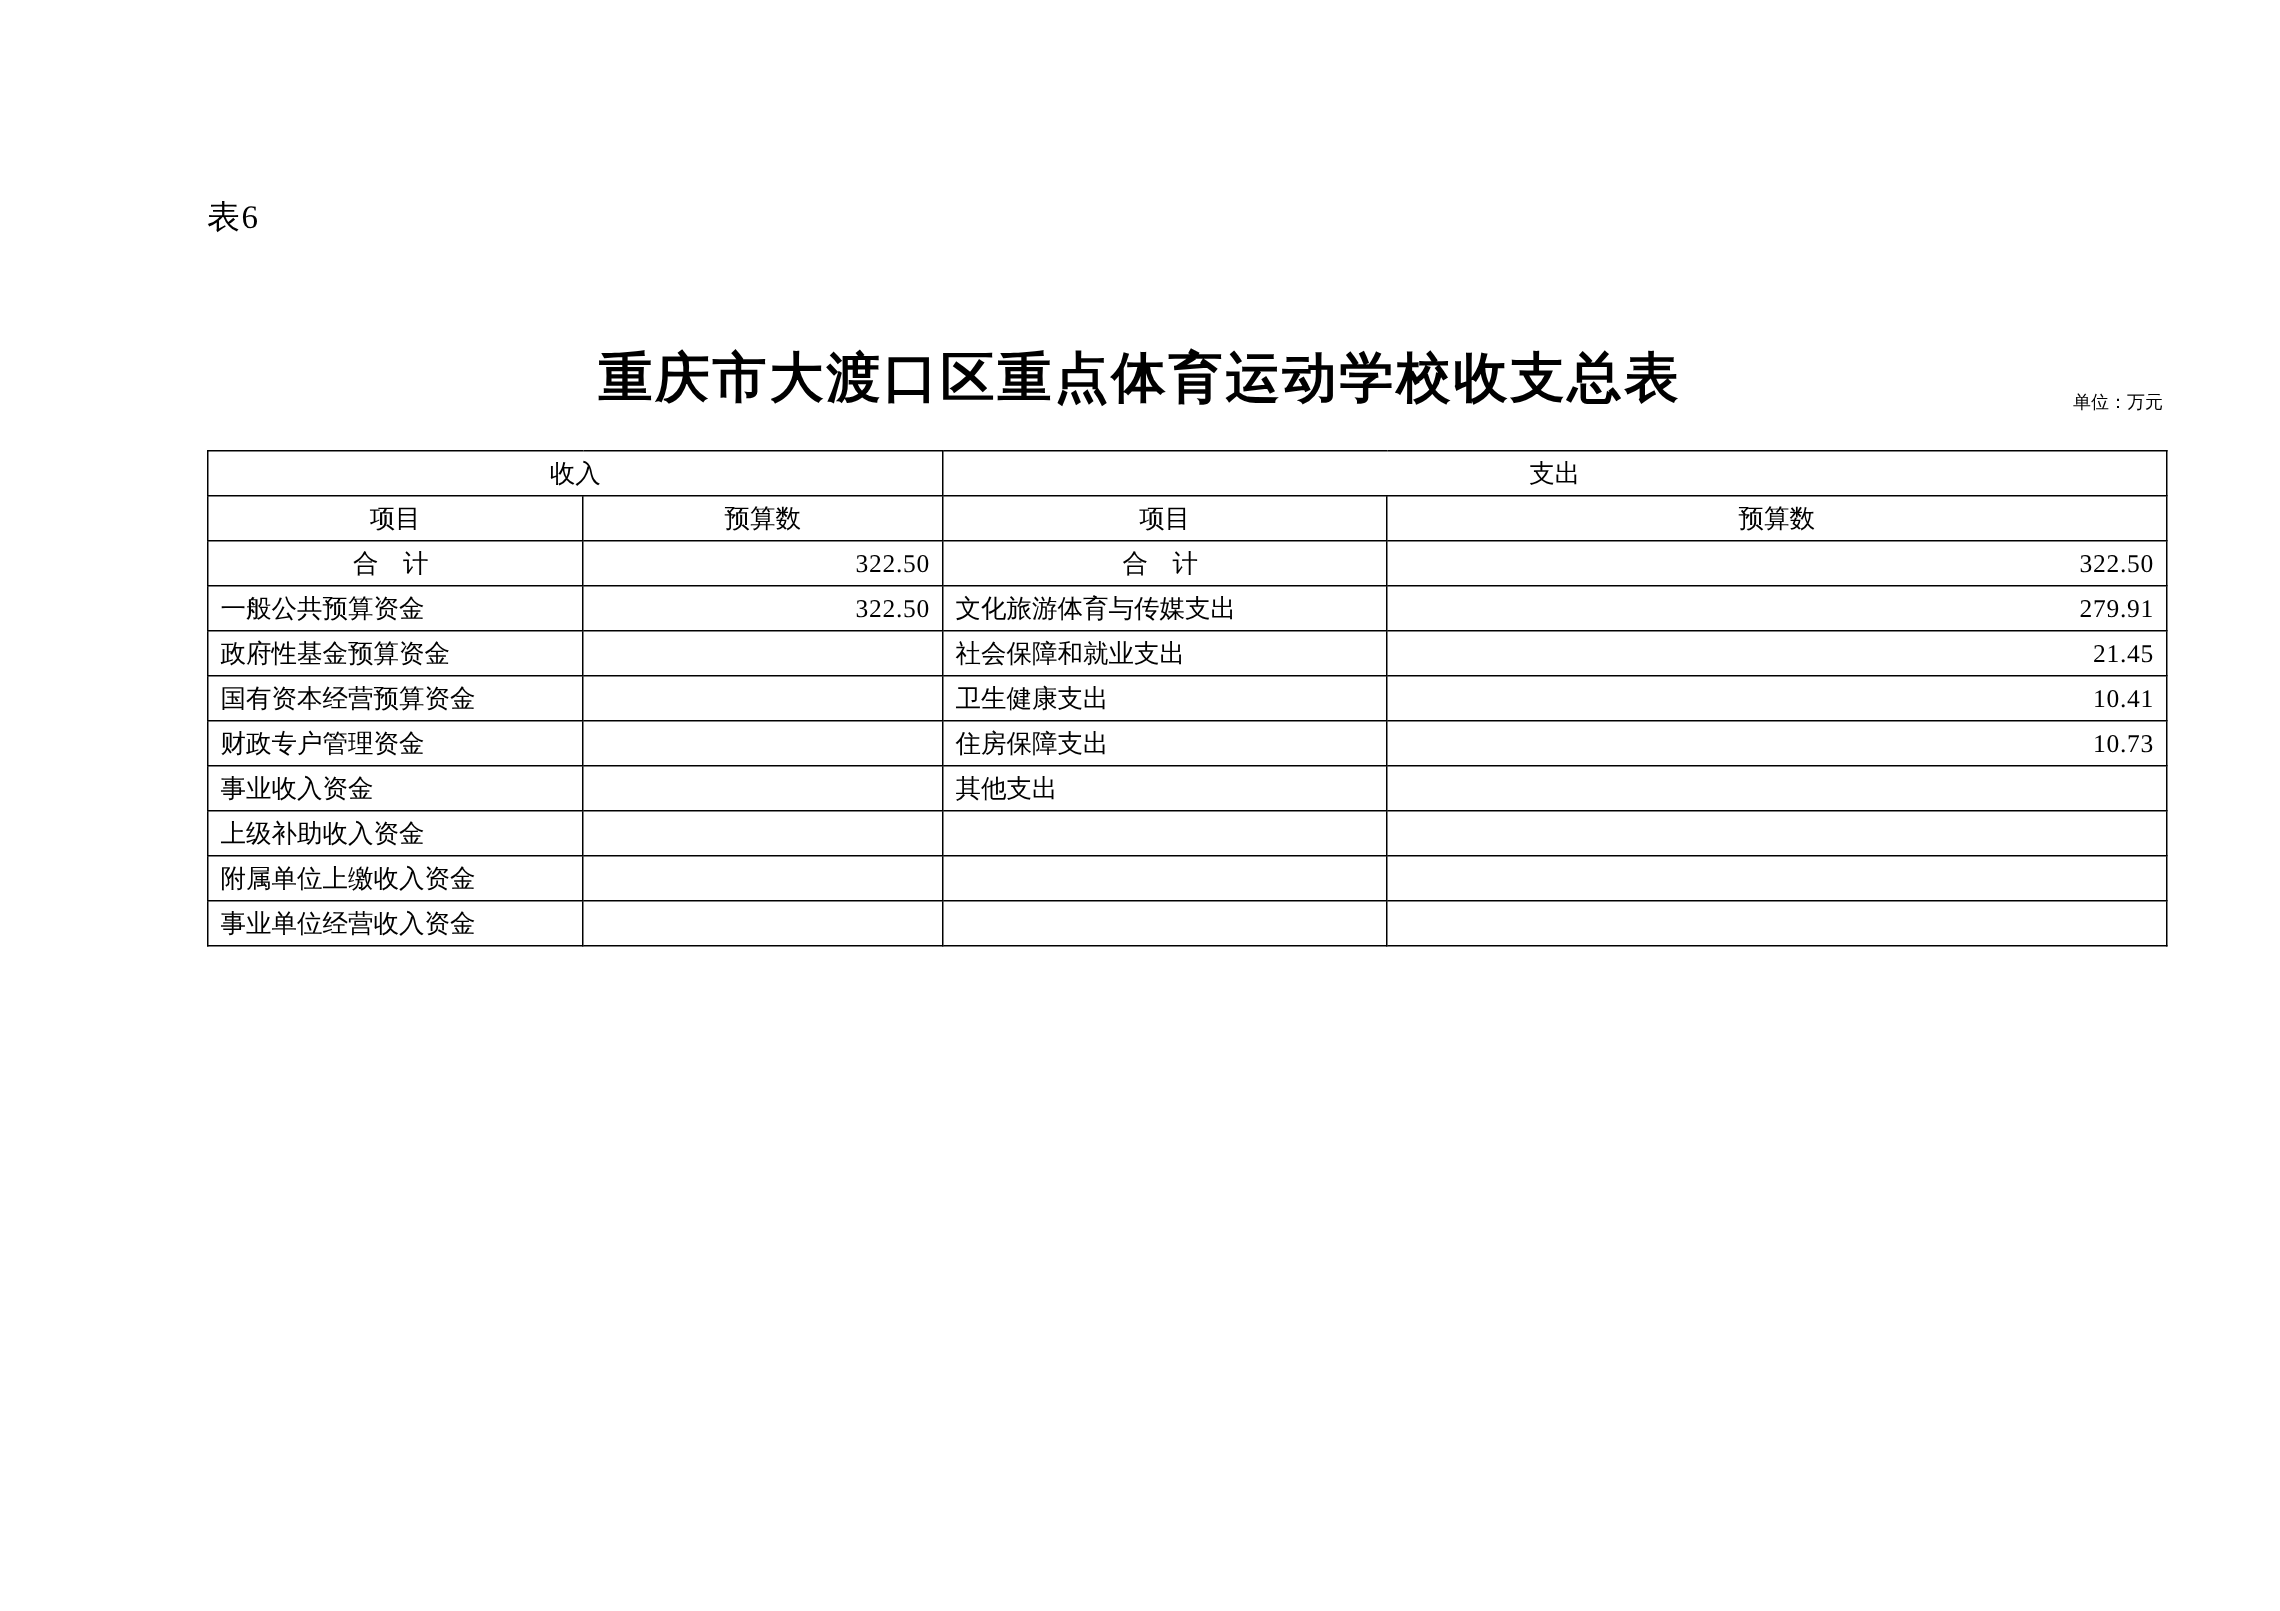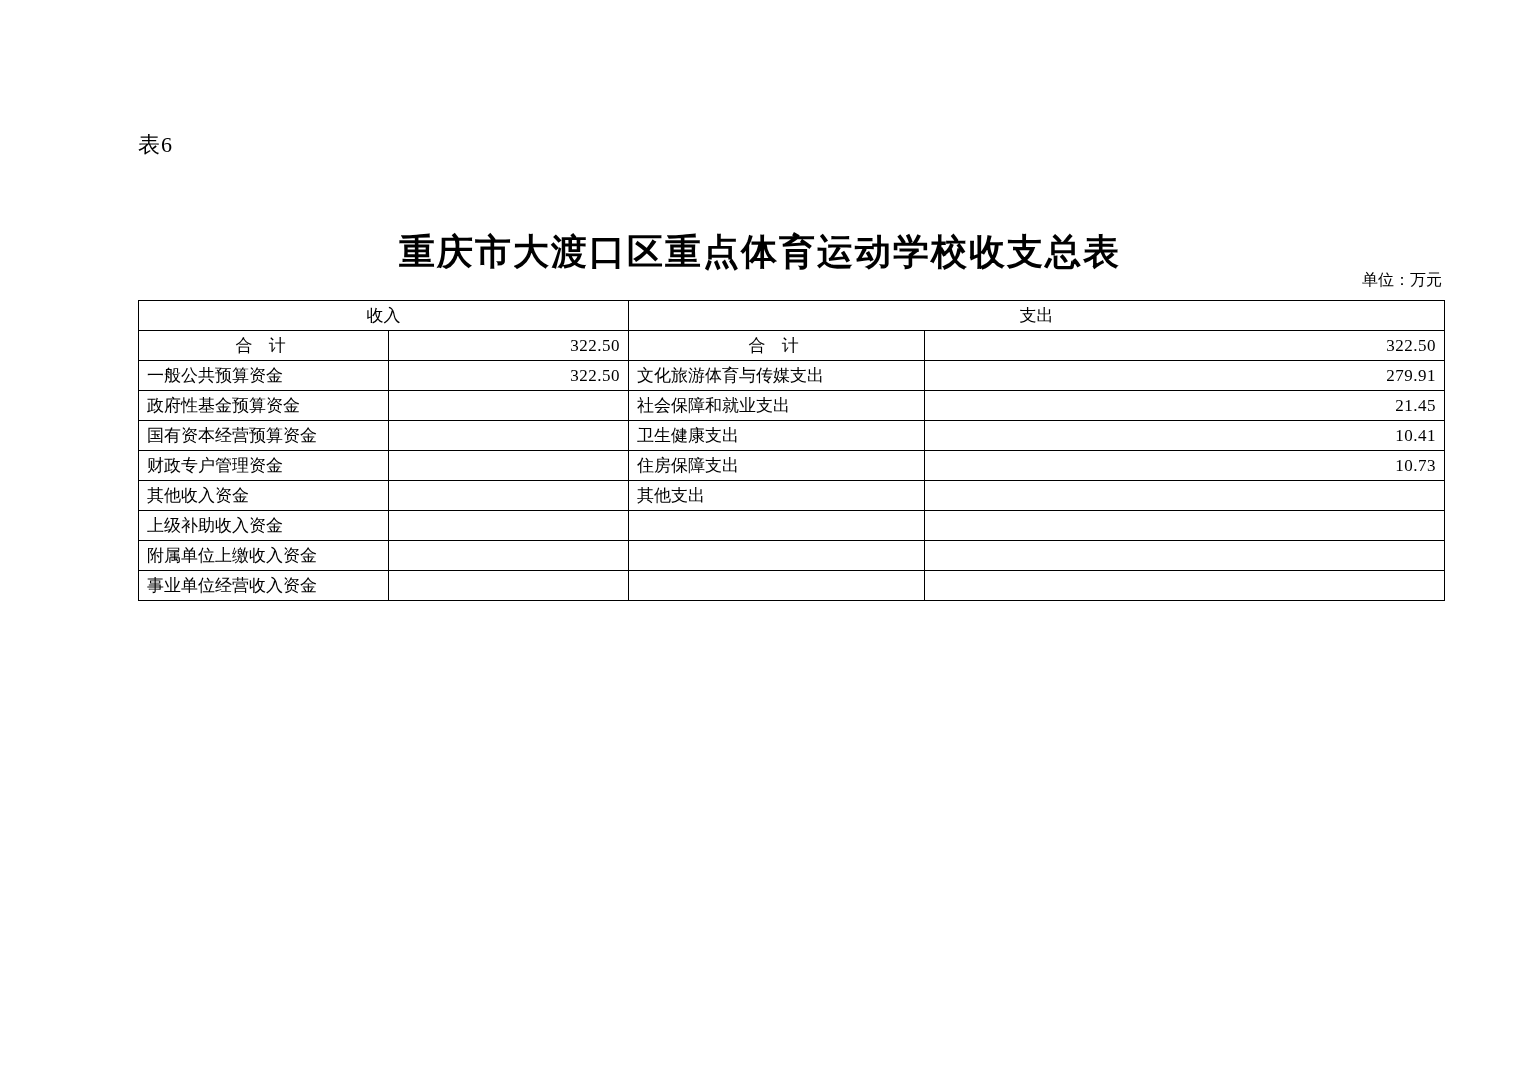--- a/index.html
+++ b/index.html
@@ -37,22 +37,22 @@
     text-align: center;
     font-size: 36px;
     font-weight: bold;
     letter-spacing: 2px;
     font-family: "DejaVu Serif", "Liberation Serif", serif;
     margin-top: 16px;
   }
   .unit-line {
     position: absolute;
     right: 78px;
-    top: 270px;
-    font-size: 16px;
+    top: 260px;
+    font-size: 12px;
     font-family: "Liberation Serif", "DejaVu Serif", serif;
   }
   table.budget {
     position: absolute;
     left: 138px;
     top: 300px;
     width: 1306px;
     border-collapse: collapse;
     table-layout: fixed;
     font-size: 17px;
@@ -104,20 +104,26 @@
       <col class="c-item-in">
       <col class="c-num-in">
       <col class="c-item-ex">
       <col class="c-num-ex">
     </colgroup>
     <tbody id="table-body">
       <tr>
         <td colspan="2" class="grouphdr">收入</td>
         <td colspan="2" class="grouphdr">支出</td>
       </tr>
+      <tr>
+        <td class="colhdr">项目</td>
+        <td class="colhdr">预算数</td>
+        <td class="colhdr">项目</td>
+        <td class="colhdr">预算数</td>
+      </tr>
     <tr>
           <td class="sum-label">合 计</td>
           <td class="num">322.50</td>
           <td class="sum-label">合 计</td>
           <td class="num">322.50</td>
         </tr>
         <tr>
           <td class="rowlabel">一般公共预算资金</td>
           <td class="num">322.50</td>
           <td class="rowlabel">文化旅游体育与传媒支出</td>
@@ -135,21 +141,21 @@
           <td class="rowlabel">卫生健康支出</td>
           <td class="num">10.41</td>
         </tr>
         <tr>
           <td class="rowlabel">财政专户管理资金</td>
           <td class="num"></td>
           <td class="rowlabel">住房保障支出</td>
           <td class="num">10.73</td>
         </tr>
         <tr>
-          <td class="rowlabel">其他收入资金</td>
+          <td class="rowlabel">事业收入资金</td>
           <td class="num"></td>
           <td class="rowlabel">其他支出</td>
           <td class="num"></td>
         </tr>
         <tr>
           <td class="rowlabel">上级补助收入资金</td>
           <td class="num"></td>
           <td class="rowlabel"></td>
           <td class="num"></td>
         </tr>

